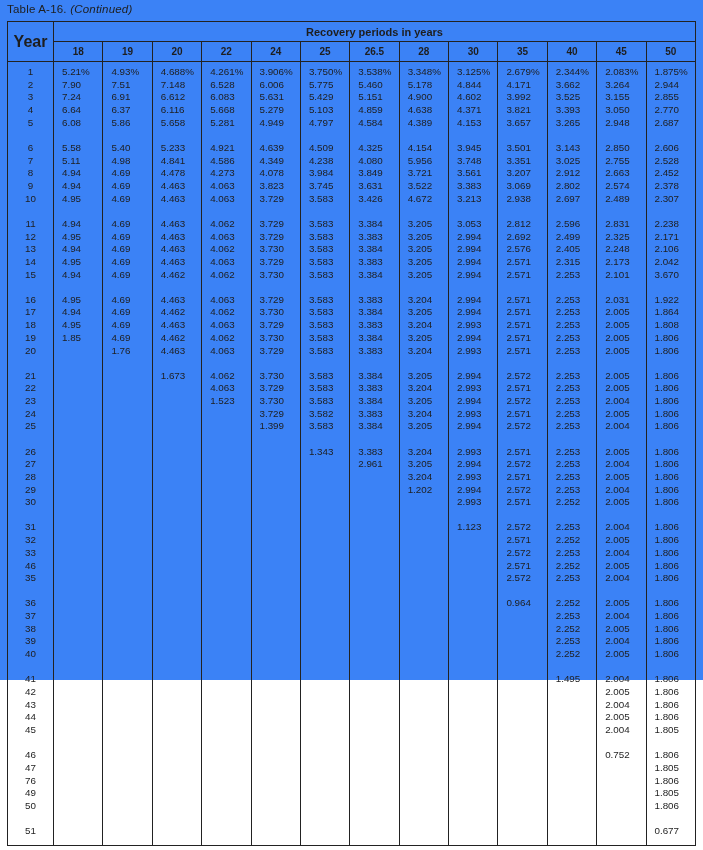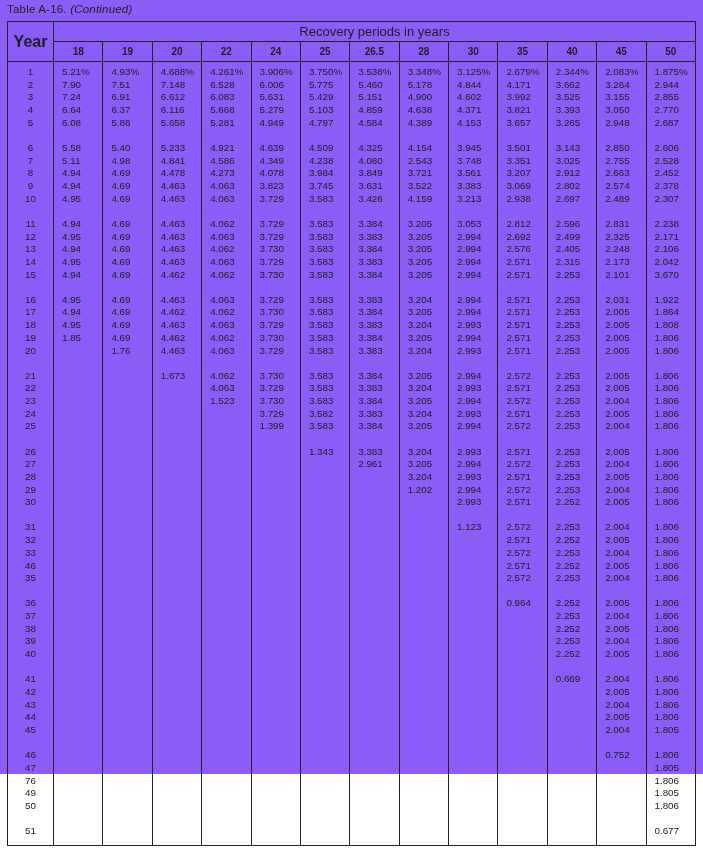--- a/index.html
+++ b/index.html
@@ -2,39 +2,39 @@
 <html><head>
 <meta charset="utf-8">
 <style>
   html,body{margin:0;padding:0;background:#ffffff;}
   body{
     width:703px;height:850px;overflow:hidden;
     font-family:"Liberation Sans", sans-serif;
     color:#1e1e1e;
     -webkit-font-smoothing:antialiased;
   }
-  .page{position:relative;width:703px;height:774px;background:#8b5cf6;}
+  .page{position:relative;width:703px;height:680px;background:#3b82f6;}
   .doc-title{
     position:absolute;left:7px;top:3px;
     font-size:11.5px;letter-spacing:.2px;white-space:nowrap;
   }
   .doc-title .cont{font-style:italic;}
   table.dep{
     position:absolute;left:7px;top:21px;width:689px;
     border-collapse:collapse;table-layout:fixed;
     border:1.4px solid #222;
   }
   col.c-year{width:46px;}
   th,td{
     border-left:1px solid #222;border-right:1px solid #222;
     padding:0;margin:0;white-space:nowrap;overflow:hidden;
   }
   thead th{border-bottom:1px solid #222;vertical-align:middle;}
   th.year-head{font-size:16px;font-weight:bold;}
-  th.group-head{font-size:13px;font-weight:normal;height:19px;}
+  th.group-head{font-size:11px;font-weight:bold;height:19px;}
   th.col-head{font-size:10px;font-weight:bold;text-align:center;height:19px;}
   td{font-size:9.8px;height:12.7px;line-height:12.7px;}
   td.year{text-align:center;}
   td.val{text-align:left;padding-left:8px;}
   tr.toppad td{height:4px;}
   tr.spacer td{height:12.4px;}
   tr.botpad td{height:7px;}
 </style>
 </head>
 <body>
@@ -214,21 +214,21 @@
         </tr>
         <tr>
           <td class="year">7</td>
           <td class="val">5.11</td>
           <td class="val">4.98</td>
           <td class="val">4.841</td>
           <td class="val">4.586</td>
           <td class="val">4.349</td>
           <td class="val">4.238</td>
           <td class="val">4.080</td>
-          <td class="val">2.543</td>
+          <td class="val">5.956</td>
           <td class="val">3.748</td>
           <td class="val">3.351</td>
           <td class="val">3.025</td>
           <td class="val">2.755</td>
           <td class="val">2.528</td>
         </tr>
         <tr>
           <td class="year">8</td>
           <td class="val">4.94</td>
           <td class="val">4.69</td>
@@ -262,21 +262,21 @@
         </tr>
         <tr>
           <td class="year">10</td>
           <td class="val">4.95</td>
           <td class="val">4.69</td>
           <td class="val">4.463</td>
           <td class="val">4.063</td>
           <td class="val">3.729</td>
           <td class="val">3.583</td>
           <td class="val">3.426</td>
-          <td class="val">4.159</td>
+          <td class="val">4.672</td>
           <td class="val">3.213</td>
           <td class="val">2.938</td>
           <td class="val">2.697</td>
           <td class="val">2.489</td>
           <td class="val">2.307</td>
         </tr>
         <tr class="spacer">
           <td></td>
           <td></td>
           <td></td>
@@ -873,21 +873,21 @@
           <td class="val"></td>
           <td class="val"></td>
           <td class="val"></td>
           <td class="val"></td>
           <td class="val"></td>
           <td class="val"></td>
           <td class="val"></td>
           <td class="val"></td>
           <td class="val"></td>
           <td class="val"></td>
-          <td class="val">0.669</td>
+          <td class="val">1.495</td>
           <td class="val">2.004</td>
           <td class="val">1.806</td>
         </tr>
         <tr>
           <td class="year">42</td>
           <td class="val"></td>
           <td class="val"></td>
           <td class="val"></td>
           <td class="val"></td>
           <td class="val"></td>

